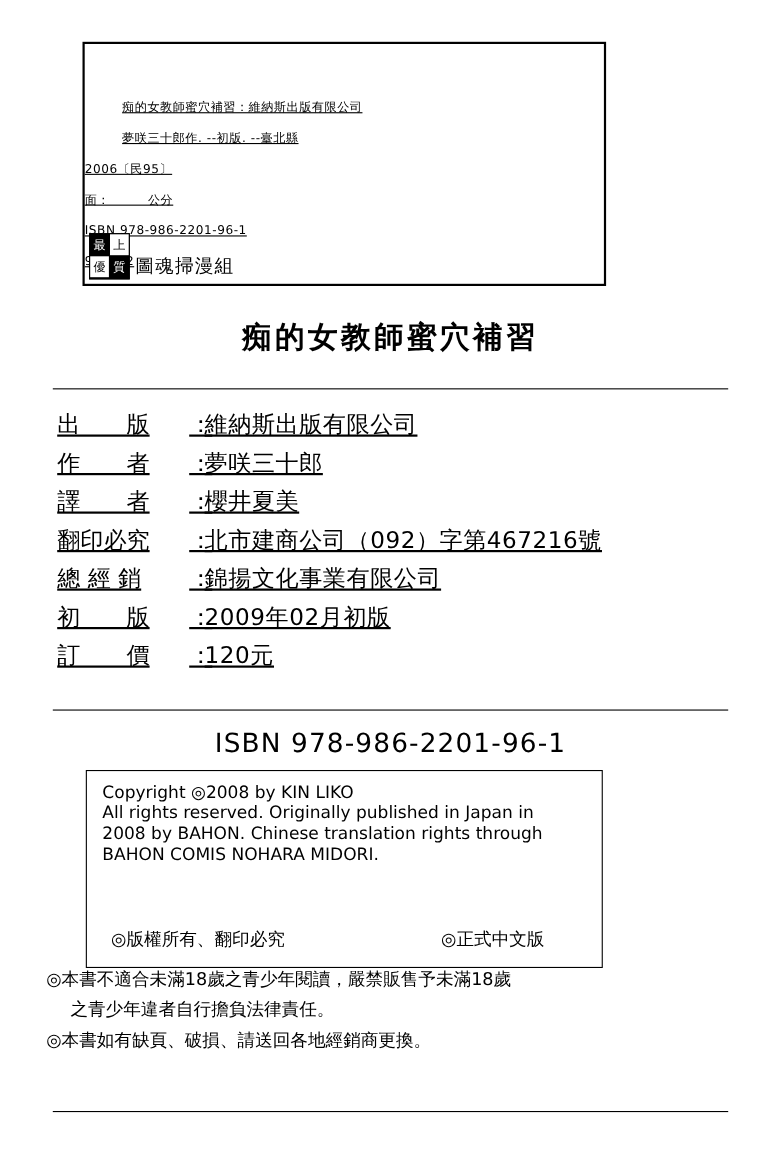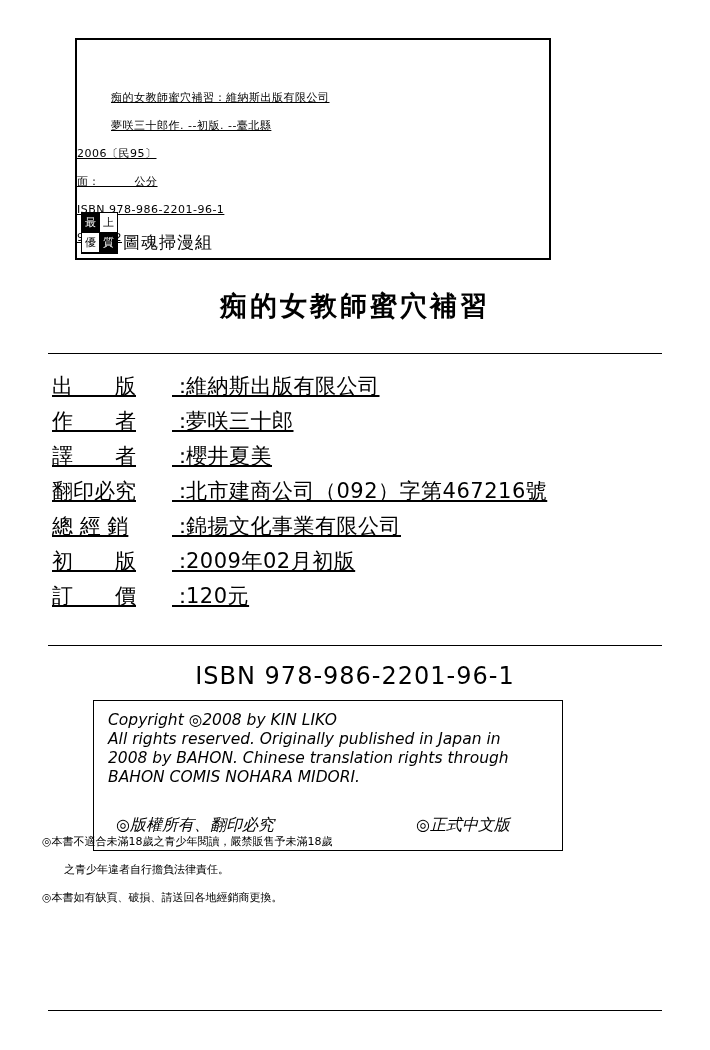--- a/index.html
+++ b/index.html
@@ -156,27 +156,26 @@
     width: 710px;
     text-align: center;
     font-size: 24px;
     letter-spacing: 1px;
     font-family: "DejaVu Sans", "Liberation Sans", sans-serif;
   }
 
   
   .copy-box {
     position: absolute;
-    left: 93px;
+    left: 78px;
     top: 700px;
     width: 470px;
-    height: 151px;
+    height: 180px;
     border: 1px solid #000;
     box-sizing: border-box;
-    font-style: italic;
   }
   .copy-en {
     position: absolute;
     left: 14px;
     top: 10px;
     width: 440px;
     font-size: 15.5px;
     line-height: 19px;
     font-family: "DejaVu Sans", "Liberation Sans", sans-serif;
   }
@@ -189,23 +188,23 @@
     font-size: 16px;
     gap: 40px;
   }
   .copy-bottom .cb1 { padding-left: 22px; width: 260px; }
   .copy-bottom .cb2 { }
 
   
   .notices {
     position: absolute;
     left: 42px;
-    top: 832px;
+    top: 880px;
     width: 630px;
-    font-size: 11px;
+    font-size: 16px;
     line-height: 19px;
   }
   .notice {
     margin-bottom: 9px;
   }
   .notice .ln { display: block; }
   .notice .ln.indent { padding-left: 22px; margin-top: 9px; }
 </style>
 </head>
 <body>

